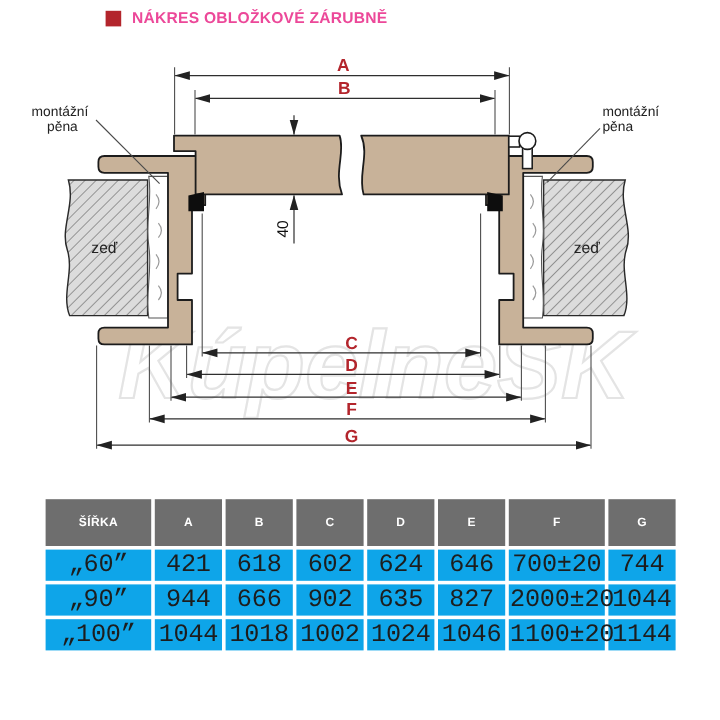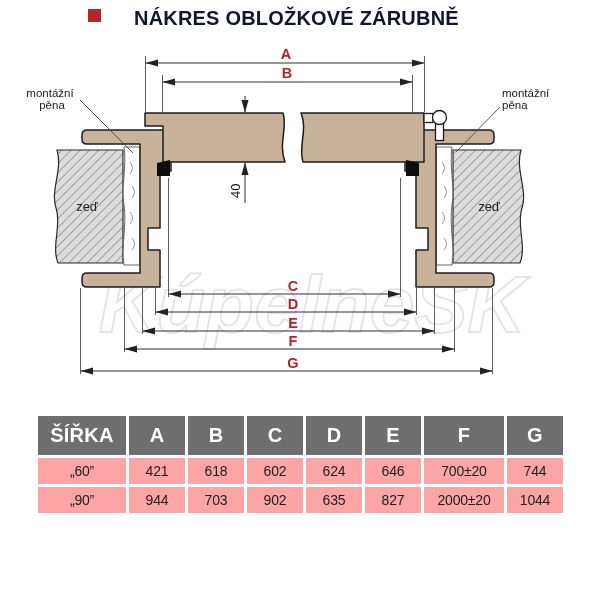--- a/index.html
+++ b/index.html
@@ -4,21 +4,21 @@
 <style>
   html,body{margin:0;padding:0;}
   body{
     width:600px;height:600px;position:relative;background:#ffffff;
     font-family:"Liberation Sans","DejaVu Sans",sans-serif;
     overflow:hidden;
   }
   
   .title-bar{position:absolute;left:88px;top:7px;display:flex;align-items:flex-start;gap:9px;}
   .title-bullet{width:13px;height:13px;background:#b3252c;margin-top:2px;}
-  .page-title{font-size:20px;font-weight:bold;color:#0f172a;letter-spacing:.2px;white-space:nowrap;margin-left:24px;}
+  .page-title{font-size:13px;font-weight:bold;color:#ec4899;letter-spacing:.2px;white-space:nowrap;}
   
   .diagram{position:absolute;left:0;top:0;width:600px;height:412px;}
   .tan{fill:#c8b299;stroke:#1c1c1c;stroke-width:1.5;stroke-linejoin:round;}
   .wallfill{stroke:#2a2a2a;stroke-width:1.2;}
   .foam{fill:#ffffff;stroke:#555;stroke-width:0.9;}
   .foamtex{fill:none;stroke:#9a9a9a;stroke-width:1;}
   .dline{stroke:#2e2e2e;stroke-width:1;fill:none;}
   .ext{stroke:#4a4a4a;stroke-width:0.9;fill:none;}
   .dimtxt{font-family:"Liberation Sans",sans-serif;font-size:14.5px;font-weight:bold;fill:#b3252c;text-anchor:middle;}
   .lbl{font-family:"Liberation Sans",sans-serif;font-size:11.5px;fill:#222;}
@@ -27,26 +27,26 @@
   .wm{font-family:"Liberation Sans",sans-serif;font-size:80px;font-style:italic;font-weight:bold;
       fill:none;stroke:#e4e4e4;stroke-width:1.8;text-anchor:middle;}
   .white{fill:#ffffff;stroke:#1c1c1c;stroke-width:1.3;}
   .seal{fill:#0d0d0d;stroke:none;}
   
   .size-table{
     position:absolute;left:35px;top:413px;border-collapse:separate;border-spacing:3px;
     table-layout:fixed;width:531px;
   }
   .size-table th{
-    background:#6e6e6e;color:#ffffff;font-size:20px;font-weight:bold;
+    background:#6e6e6e;color:#ffffff;font-size:10px;font-weight:bold;
     height:37px;text-align:center;vertical-align:middle;letter-spacing:.3px;
   }
   .size-table td{
-    background:#fca5a5;color:#1d1d1d;font-size:14px;height:24px;
-    text-align:center;vertical-align:middle;letter-spacing:-.2px;
+    background:#0ea5e9;color:#1d1d1d;font-size:21px;height:24px;
+    text-align:center;vertical-align:middle;letter-spacing:-.2px;font-family:Liberation Mono, monospace;
   }
 </style>
 </head>
 <body>
 
 <svg class="diagram" viewBox="0 0 600 412">
   <defs>
     <pattern id="hatch" width="6.5" height="6.5" patternUnits="userSpaceOnUse" patternTransform="rotate(45)">
       <rect width="6.5" height="6.5" fill="#dcdcdc"></rect>
       <line x1="0" y1="0" x2="0" y2="6.5" stroke="#777" stroke-width="1.2"></line>
@@ -174,21 +174,31 @@
         <td>618</td>
         <td>602</td>
         <td>624</td>
         <td>646</td>
         <td>700±20</td>
         <td>744</td>
       </tr>
       <tr>
         <td>„90”</td>
         <td>944</td>
-        <td>703</td>
+        <td>666</td>
         <td>902</td>
         <td>635</td>
         <td>827</td>
         <td>2000±20</td>
         <td>1044</td>
       </tr>
+      <tr>
+        <td>„100”</td>
+        <td>1044</td>
+        <td>1018</td>
+        <td>1002</td>
+        <td>1024</td>
+        <td>1046</td>
+        <td>1100±20</td>
+        <td>1144</td>
+      </tr>
     </tbody>
 </table>
 
 </body></html>

